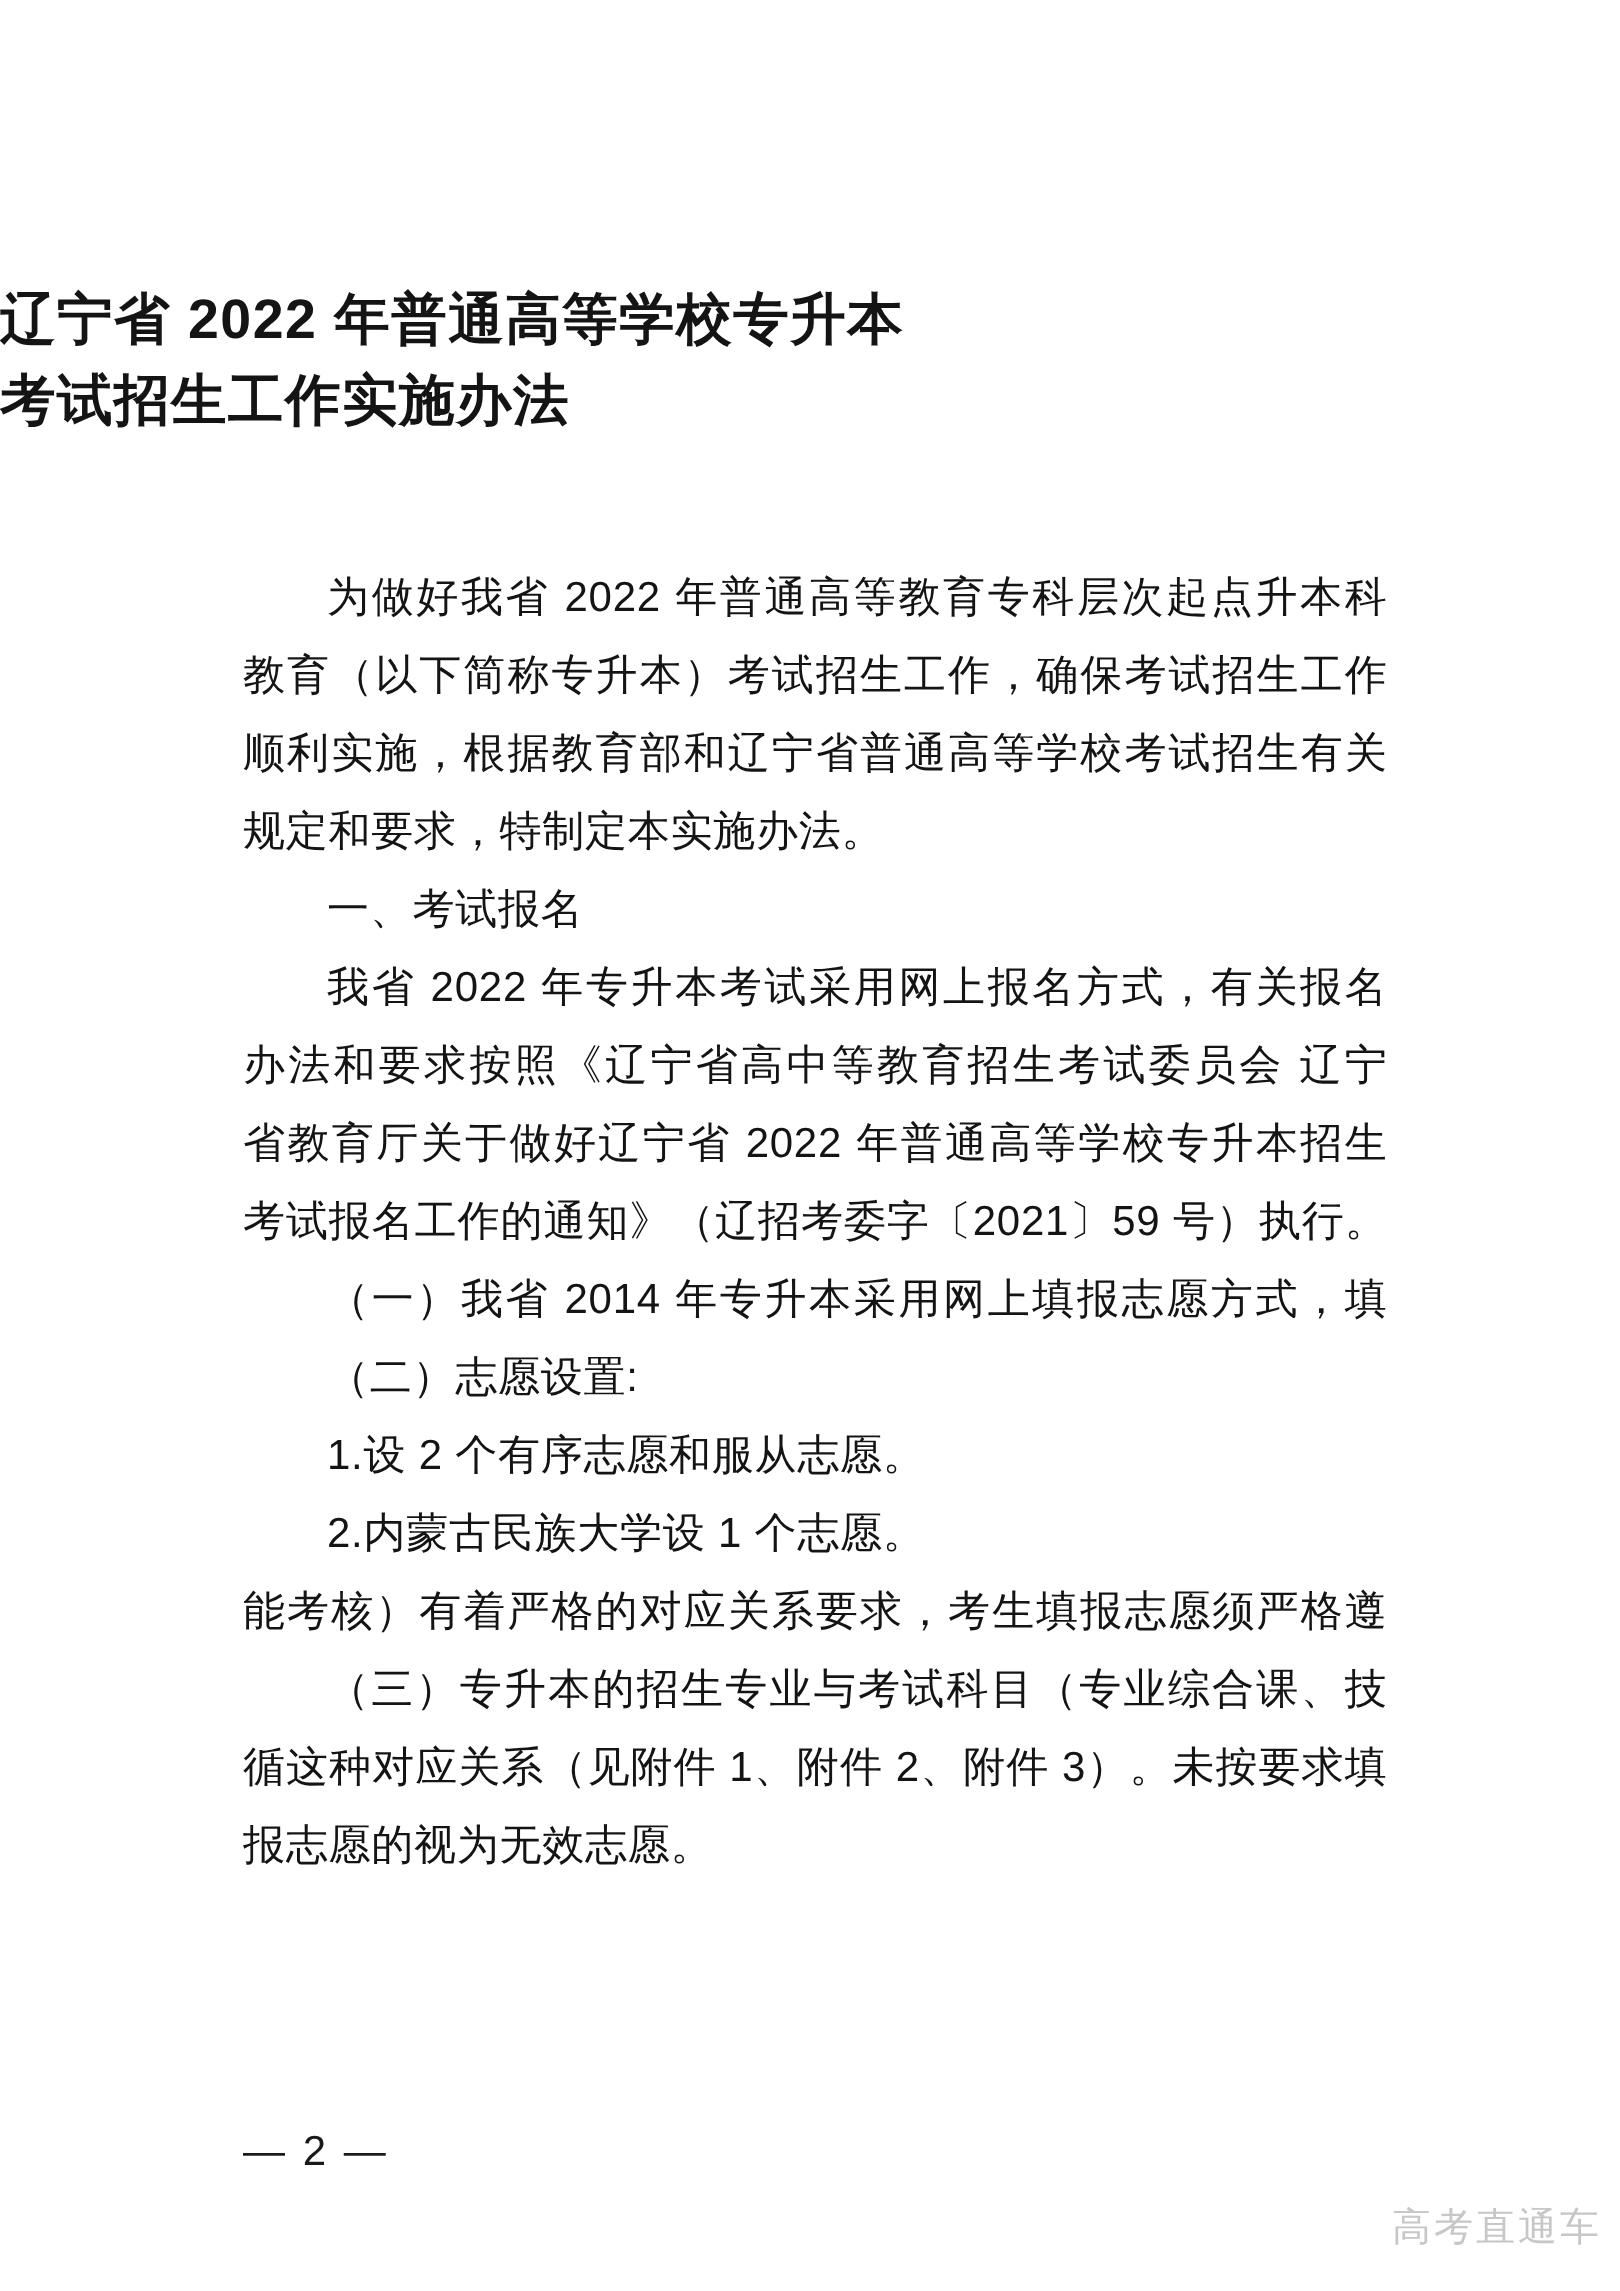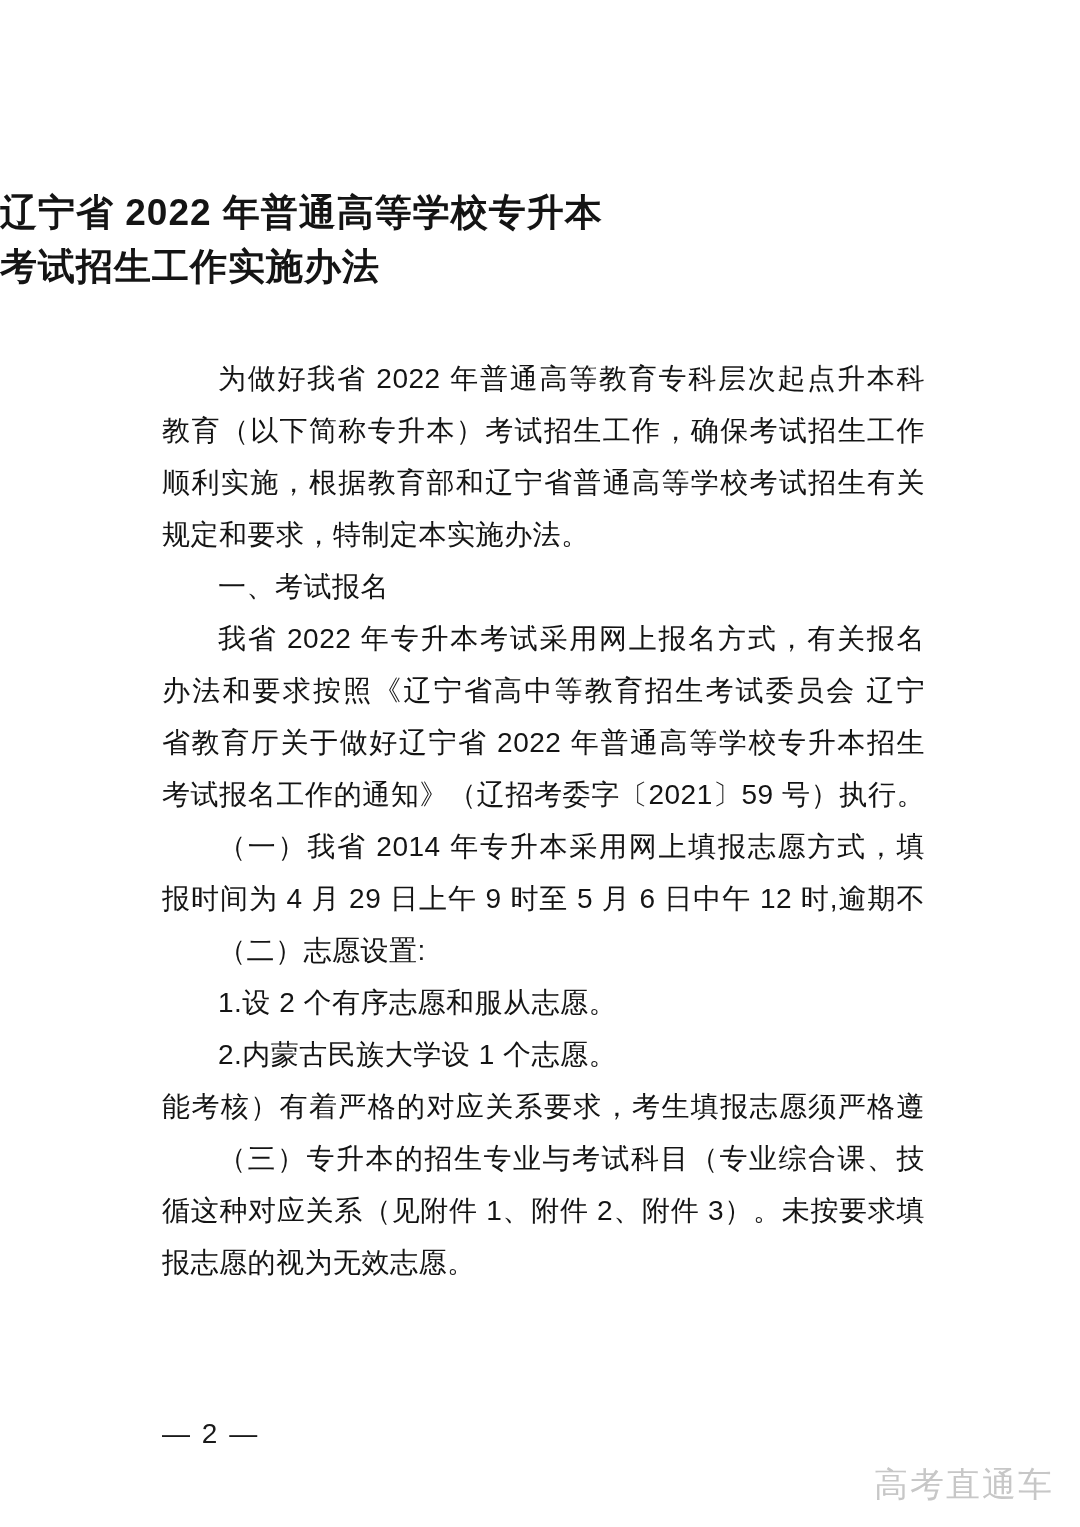--- a/index.html
+++ b/index.html
@@ -24,21 +24,21 @@
   }
   .doc-title .t-line {
     font-size: 37px;
     font-weight: bold;
     line-height: 54px;
     letter-spacing: 1px;
     white-space: nowrap;
   }
   .body-text {
     position: absolute;
-    top: 353px;
+    top: 372px;
     left: 162px;
     width: 763px;
   }
   .line {
     height: 52px;
     line-height: 52px;
     font-size: 28px;
     letter-spacing: 0.5px;
     white-space: nowrap;
     overflow: visible;
@@ -56,22 +56,22 @@
     top: 1408px;
     left: 162px;
     font-size: 28px;
     line-height: 52px;
     letter-spacing: 2px;
     color: #1a1a1a;
   }
   .watermark {
     position: absolute;
     top: 1468px;
-    right: 26px;
-    font-size: 34px;
+    right: 12px;
+    font-size: 26px;
     line-height: 32px;
     color: #c7c7c7;
     letter-spacing: 2px;
   }
 </style>
 </head>
 <body>
 
 <div class="page">
 
@@ -84,21 +84,20 @@
     <div class="line j ind">为做好我省 2022 年普通高等教育专科层次起点升本科</div>
     <div class="line j">教育（以下简称专升本）考试招生工作，确保考试招生工作</div>
     <div class="line j">顺利实施，根据教育部和辽宁省普通高等学校考试招生有关</div>
     <div class="line">规定和要求，特制定本实施办法。</div>
     <div class="line ind">一、考试报名</div>
     <div class="line j ind">我省 2022 年专升本考试采用网上报名方式，有关报名</div>
     <div class="line j">办法和要求按照《辽宁省高中等教育招生考试委员会 辽宁</div>
     <div class="line j">省教育厅关于做好辽宁省 2022 年普通高等学校专升本招生</div>
     <div class="line j">考试报名工作的通知》（辽招考委字〔2021〕59 号）执行。</div>
     <div class="line j ind">（一）我省 2014 年专升本采用网上填报志愿方式，填</div>
-    <div class="line j">报时间为 4 月 29 日上午 9 时至 5 月 6 日中午 12 时,逾期不</div>
     <div class="line ind">（二）志愿设置:</div>
     <div class="line ind">1.设 2 个有序志愿和服从志愿。</div>
     <div class="line ind">2.内蒙古民族大学设 1 个志愿。</div>
     <div class="line j">能考核）有着严格的对应关系要求，考生填报志愿须严格遵</div>
     <div class="line j ind">（三）专升本的招生专业与考试科目（专业综合课、技</div>
     <div class="line j">循这种对应关系（见附件 1、附件 2、附件 3）。未按要求填</div>
     <div class="line">报志愿的视为无效志愿。</div>
   </div>
 
   <div class="page-number">— 2 —</div>

